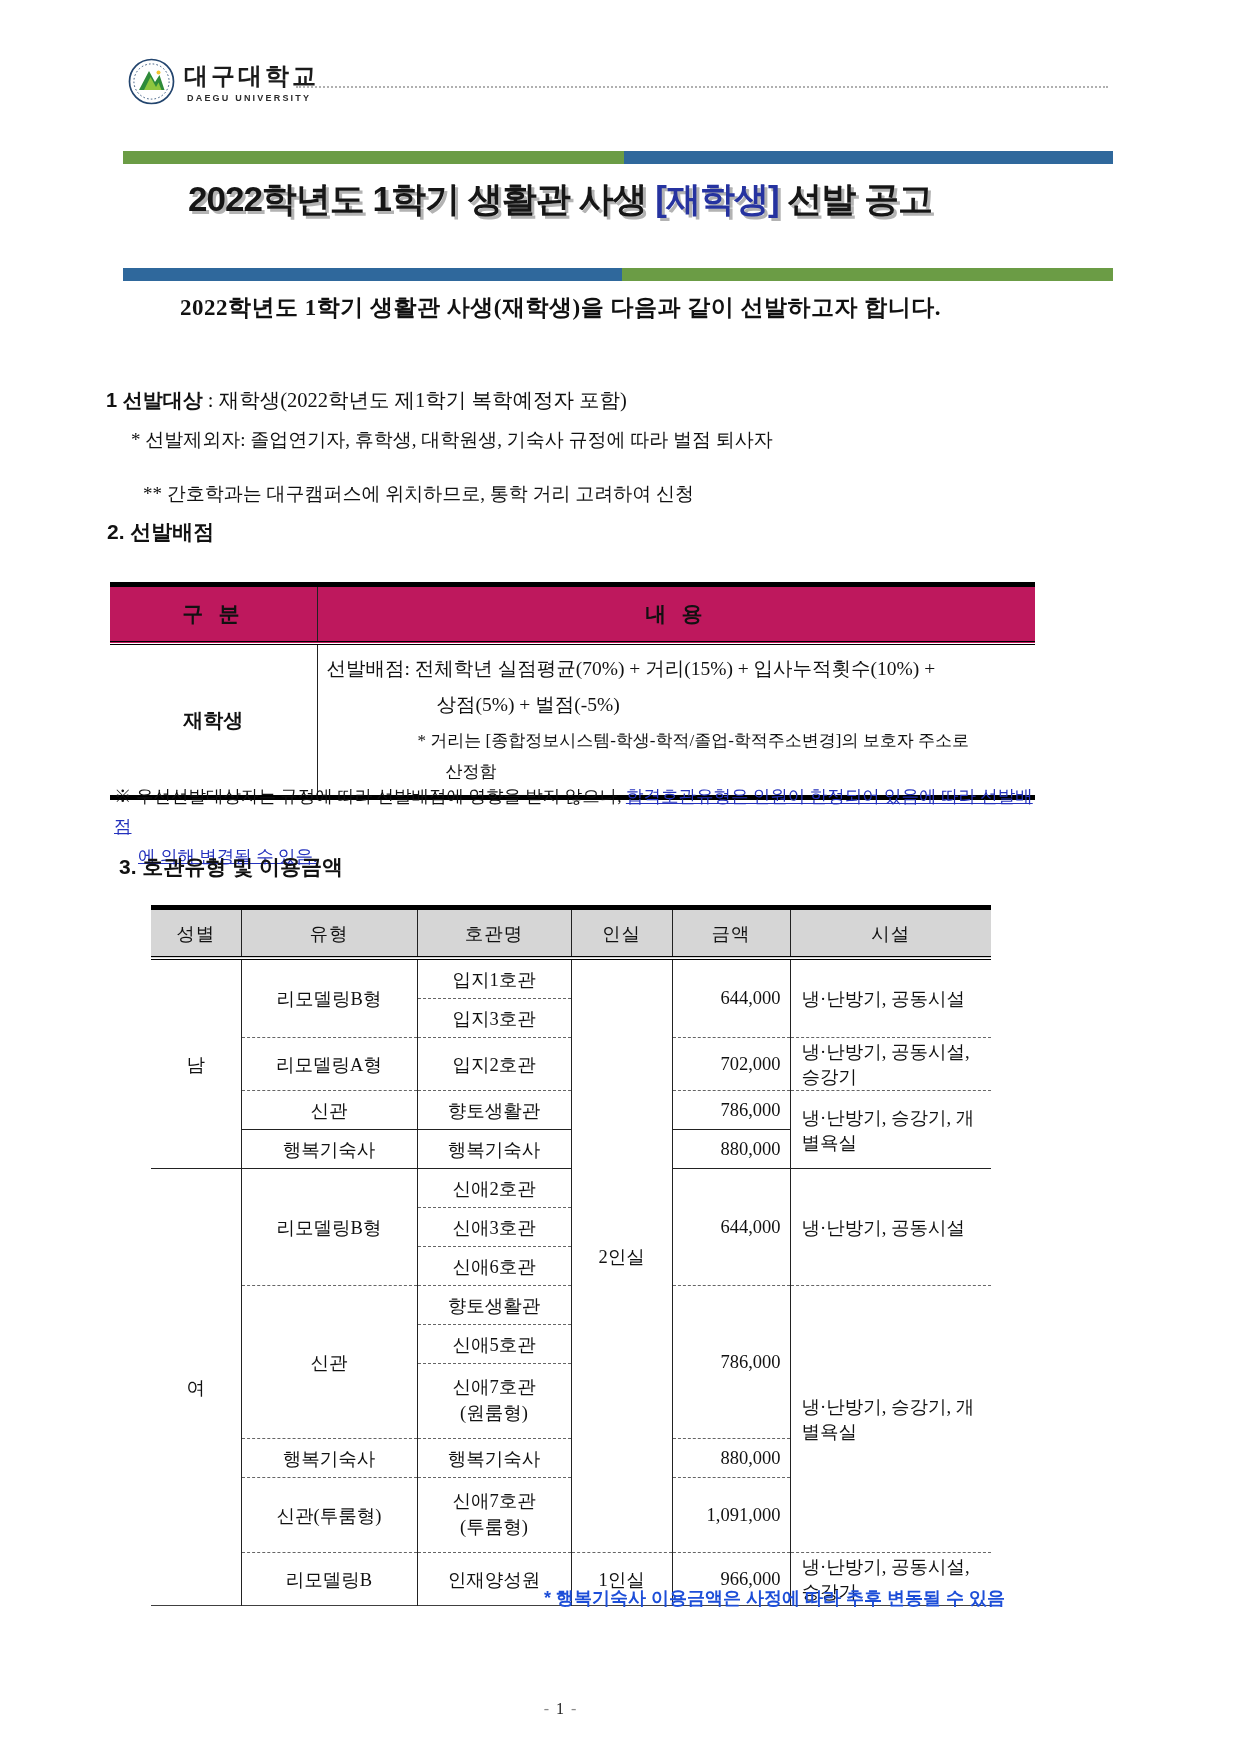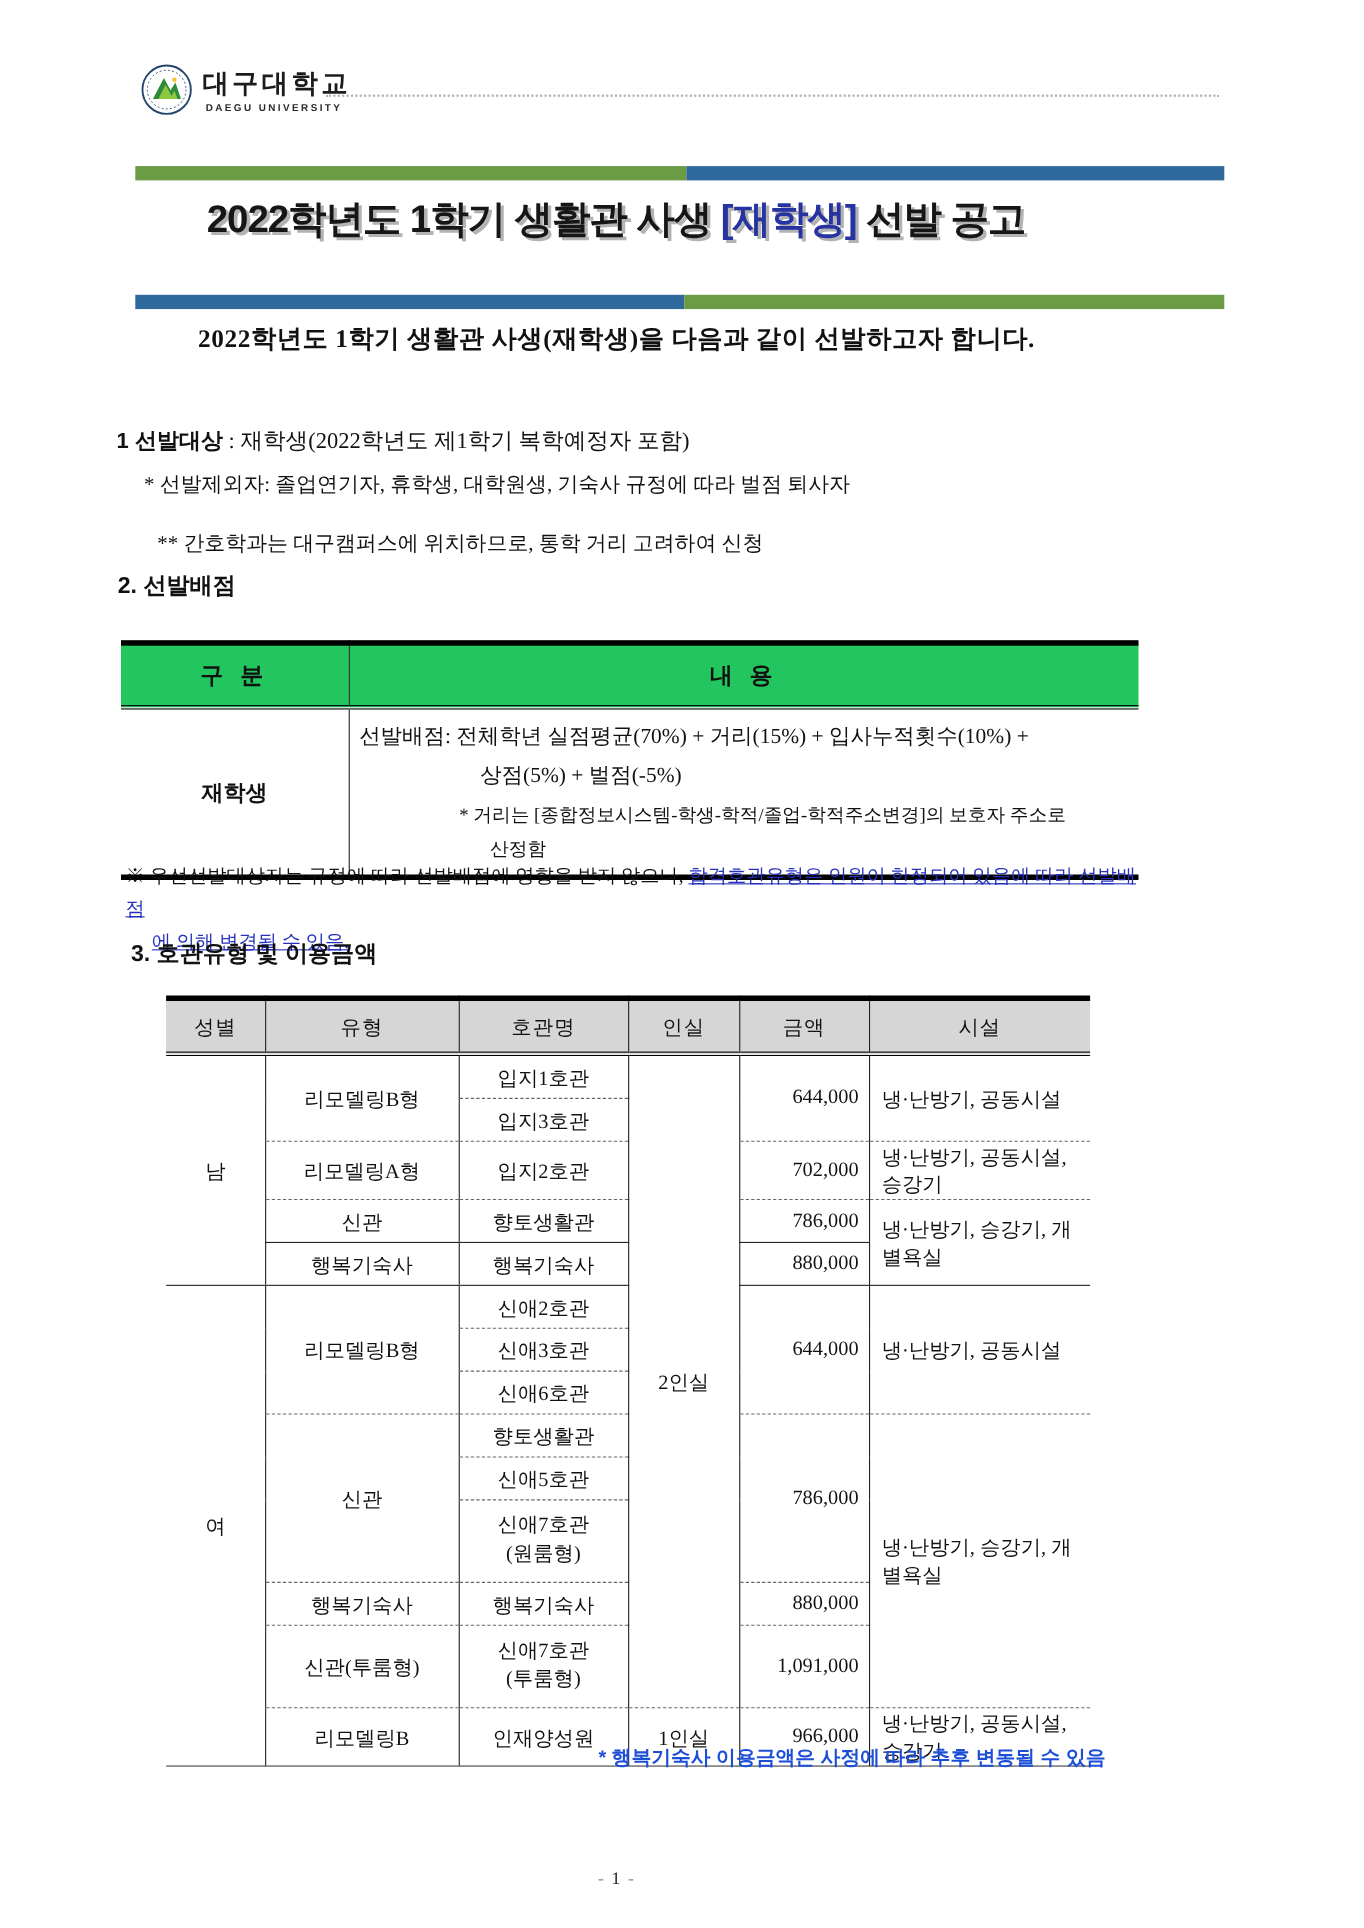--- a/index.html
+++ b/index.html
@@ -35,21 +35,21 @@
   
   .sec1-head{position:absolute;top:386px;left:106px;margin:0;font-size:20.5px;text-align:center;}
   .sec1-head .b{font-family:"Liberation Sans","DejaVu Sans",sans-serif;font-weight:bold;font-size:20px;}
   .sec1-note1{position:absolute;top:427px;left:131px;margin:0;font-size:19px;}
   .sec1-note2{position:absolute;top:465px;left:127px;margin:16px;font-size:19px;}
   
   .sec2-head{position:absolute;top:518px;left:107px;margin:0;
     font-family:"Liberation Sans","DejaVu Sans",sans-serif;font-size:21px;font-weight:bold;}
   .t1{position:absolute;left:110px;top:582px;width:925px;border-collapse:collapse;table-layout:fixed;
     border-top:5px solid #000;border-bottom:5px solid #000;}
-  .t1 th{height:52px;background:#22c55e;border-bottom:4px double #000;
+  .t1 th{height:52px;background:#be185d;border-bottom:4px double #000;
     font-size:21px;font-weight:bold;letter-spacing:5px;}
   .t1 .vline{border-left:1px solid #222;}
   .t1 td{vertical-align:middle;}
   .t1 td.cat{font-size:20px;font-weight:bold;text-align:center;}
   .t1 td.content{padding:10px 0 12px 0;}
   .t1 .l1{font-size:19.5px;padding-left:9px;}
   .t1 .l2{font-size:19.5px;padding-left:119px;margin-top:9px;}
   .t1 .l3{font-size:17px;padding-left:100px;margin-top:11px;}
   .t1 .l4{font-size:17px;padding-left:128px;margin-top:8px;}
   .sec2-note{position:absolute;top:781px;left:114px;width:935px;margin:0;font-size:17.5px;line-height:30px;}

